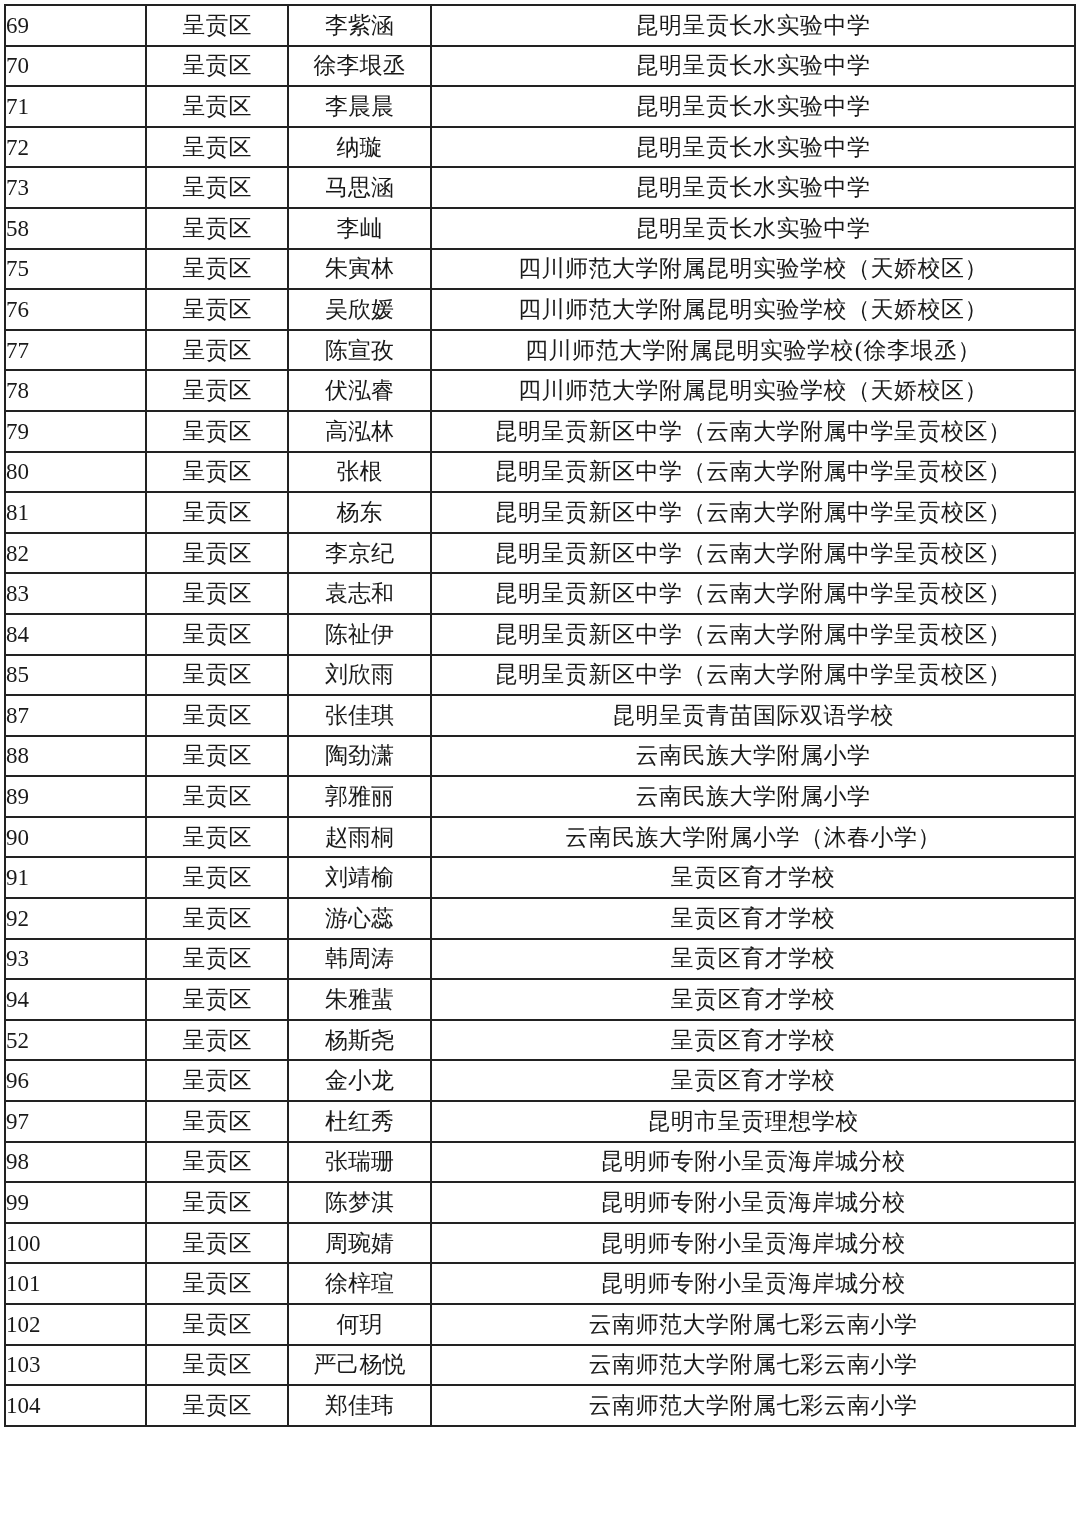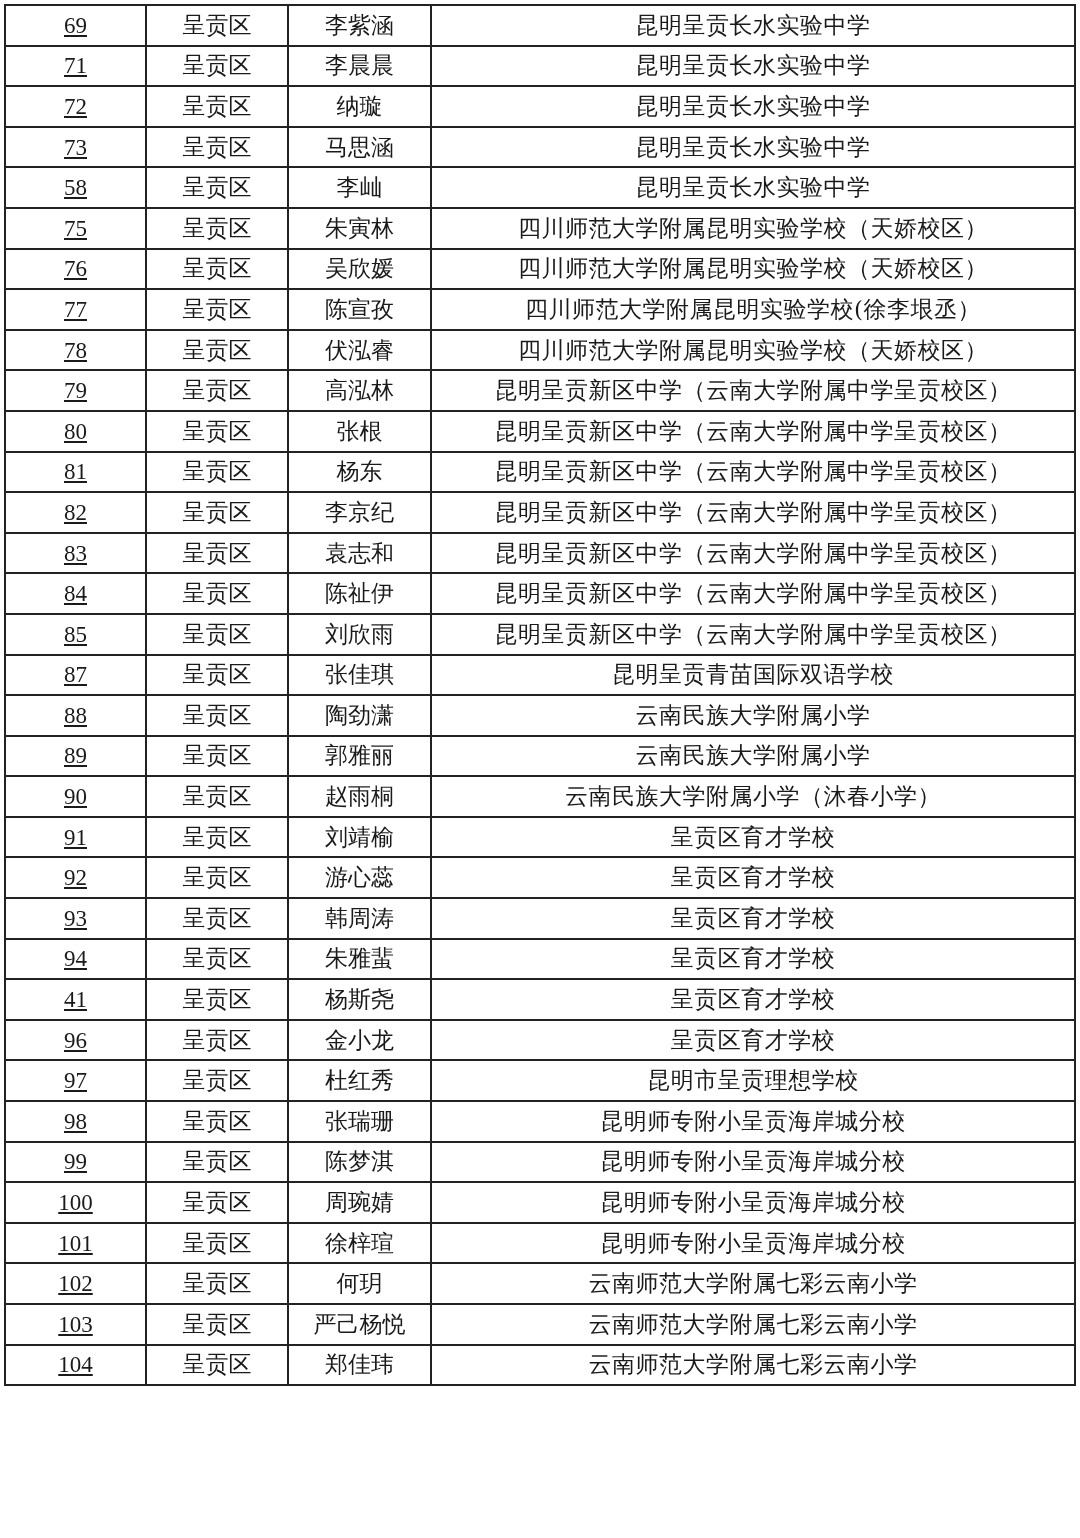--- a/index.html
+++ b/index.html
@@ -12,37 +12,43 @@
   }
   table.roster td {
     border: 2px solid #222;
     height: 38.6px;
     padding: 0;
     font-size: 23px;
     line-height: 1;
     white-space: nowrap;
     overflow: hidden;
   }
-  td.c-no { width: 139px; text-align: center; font-family: "Liberation Serif", "DejaVu Serif", serif; font-size: 25px; text-decoration: underline; }
+  td.c-no { width: 139px; font-family: "Liberation Serif", "DejaVu Serif", serif; font-size: 25px; }
   td.c-dist { width: 140px; text-align: center; margin-left: 19px; }
   td.c-name { width: 141px; text-align: center; }
   td.c-school { text-align: center; padding-left: 4px; letter-spacing: 0.5px; }
 </style>
 </head>
 <body>
 
 <table class="roster">
   <tbody id="roster-body">
       <tr>
         <td class="c-no">69</td>
         <td class="c-dist">呈贡区</td>
         <td class="c-name">李紫涵</td>
         <td class="c-school">昆明呈贡长水实验中学</td>
       </tr>
       <tr>
+        <td class="c-no">70</td>
+        <td class="c-dist">呈贡区</td>
+        <td class="c-name">徐李垠丞</td>
+        <td class="c-school">昆明呈贡长水实验中学</td>
+      </tr>
+      <tr>
         <td class="c-no">71</td>
         <td class="c-dist">呈贡区</td>
         <td class="c-name">李晨晨</td>
         <td class="c-school">昆明呈贡长水实验中学</td>
       </tr>
       <tr>
         <td class="c-no">72</td>
         <td class="c-dist">呈贡区</td>
         <td class="c-name">纳璇</td>
         <td class="c-school">昆明呈贡长水实验中学</td>
@@ -167,21 +173,21 @@
         <td class="c-name">韩周涛</td>
         <td class="c-school">呈贡区育才学校</td>
       </tr>
       <tr>
         <td class="c-no">94</td>
         <td class="c-dist">呈贡区</td>
         <td class="c-name">朱雅蜚</td>
         <td class="c-school">呈贡区育才学校</td>
       </tr>
       <tr>
-        <td class="c-no">41</td>
+        <td class="c-no">52</td>
         <td class="c-dist">呈贡区</td>
         <td class="c-name">杨斯尧</td>
         <td class="c-school">呈贡区育才学校</td>
       </tr>
       <tr>
         <td class="c-no">96</td>
         <td class="c-dist">呈贡区</td>
         <td class="c-name">金小龙</td>
         <td class="c-school">呈贡区育才学校</td>
       </tr>

